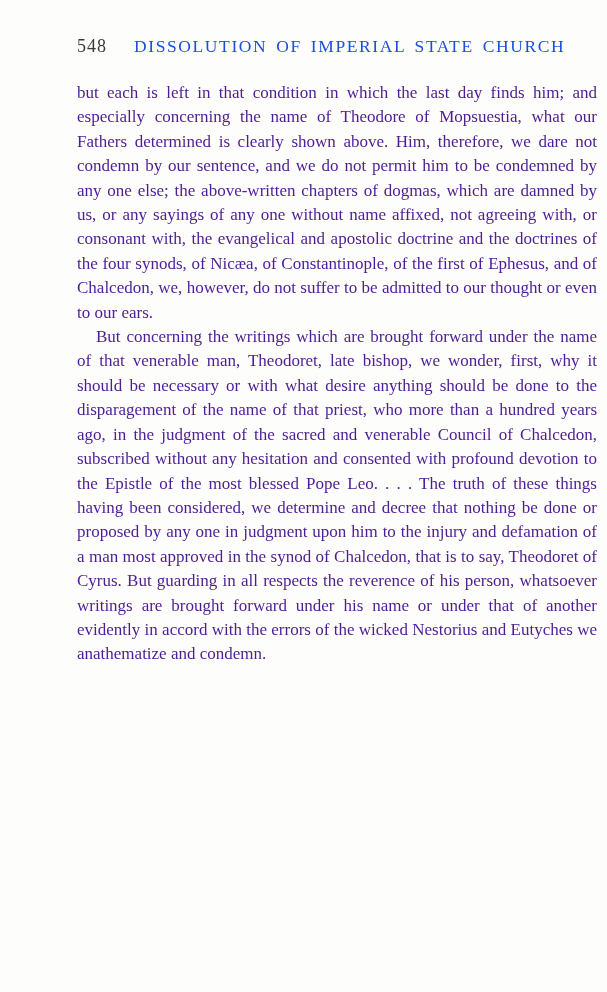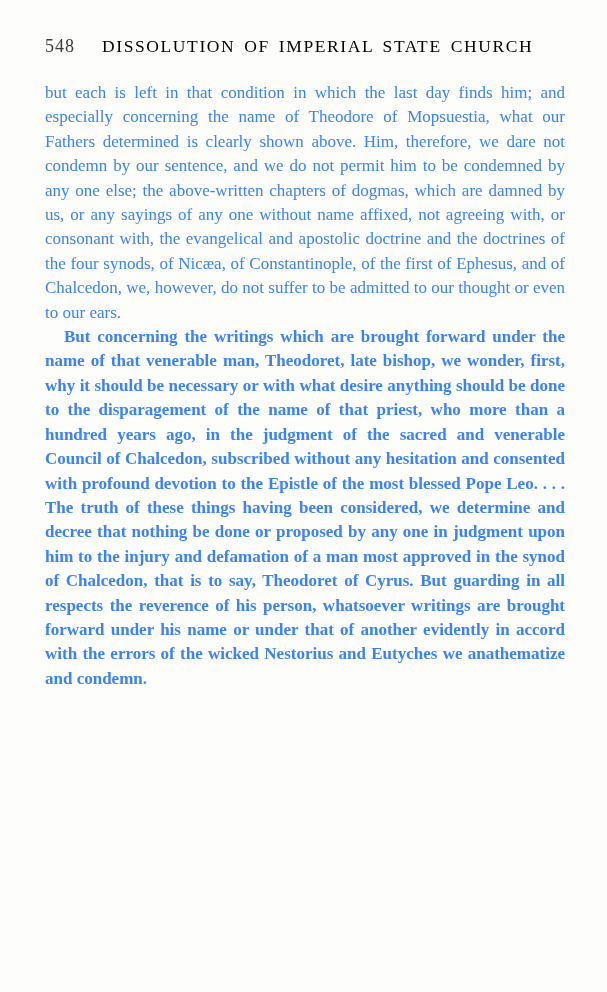--- a/index.html
+++ b/index.html
@@ -11,51 +11,52 @@
     overflow: hidden;
   }
   .page {
     box-sizing: border-box;
     width: 498px;
     height: 992px;
     padding: 36px 40px 0 45px;
     background: #fdfdfb;
     color: #2c2c2c;
     font-family: "Liberation Serif", "DejaVu Serif", serif;
+    margin-left: 32px;
   }
   .header {
     display: flex;
     align-items: baseline;
     margin-bottom: 24px;
     white-space: nowrap;
   }
   .page-num {
     font-size: 18px;
     letter-spacing: 1px;
     color: #3a3a3a;
   }
   .running-title {
     font-size: 17.5px;
     letter-spacing: 1.6px;
     word-spacing: 3px;
     margin-left: 27px;
-    color: #000000;
+    color: #1d4ed8;
   }
   .body-text {
     width: 520px;
   }
   .para {
     margin: 0;
     font-size: 17px;
     line-height: 24.4px;
     text-align: justify;
-    color: #3b82f6;
+    color: #4c1d95;
   }
   .no-indent { text-indent: 0; }
-  .indent { text-indent: 19px; font-weight: bold; }
+  .indent { text-indent: 19px; }
   .note {
     margin: 15px 0 0 0;
     font-size: 14px;
     line-height: 19.5px;
     text-align: justify;
     text-indent: 12px;
     color: #333333;
   }
   .anathem {
     margin-top: 17px;

